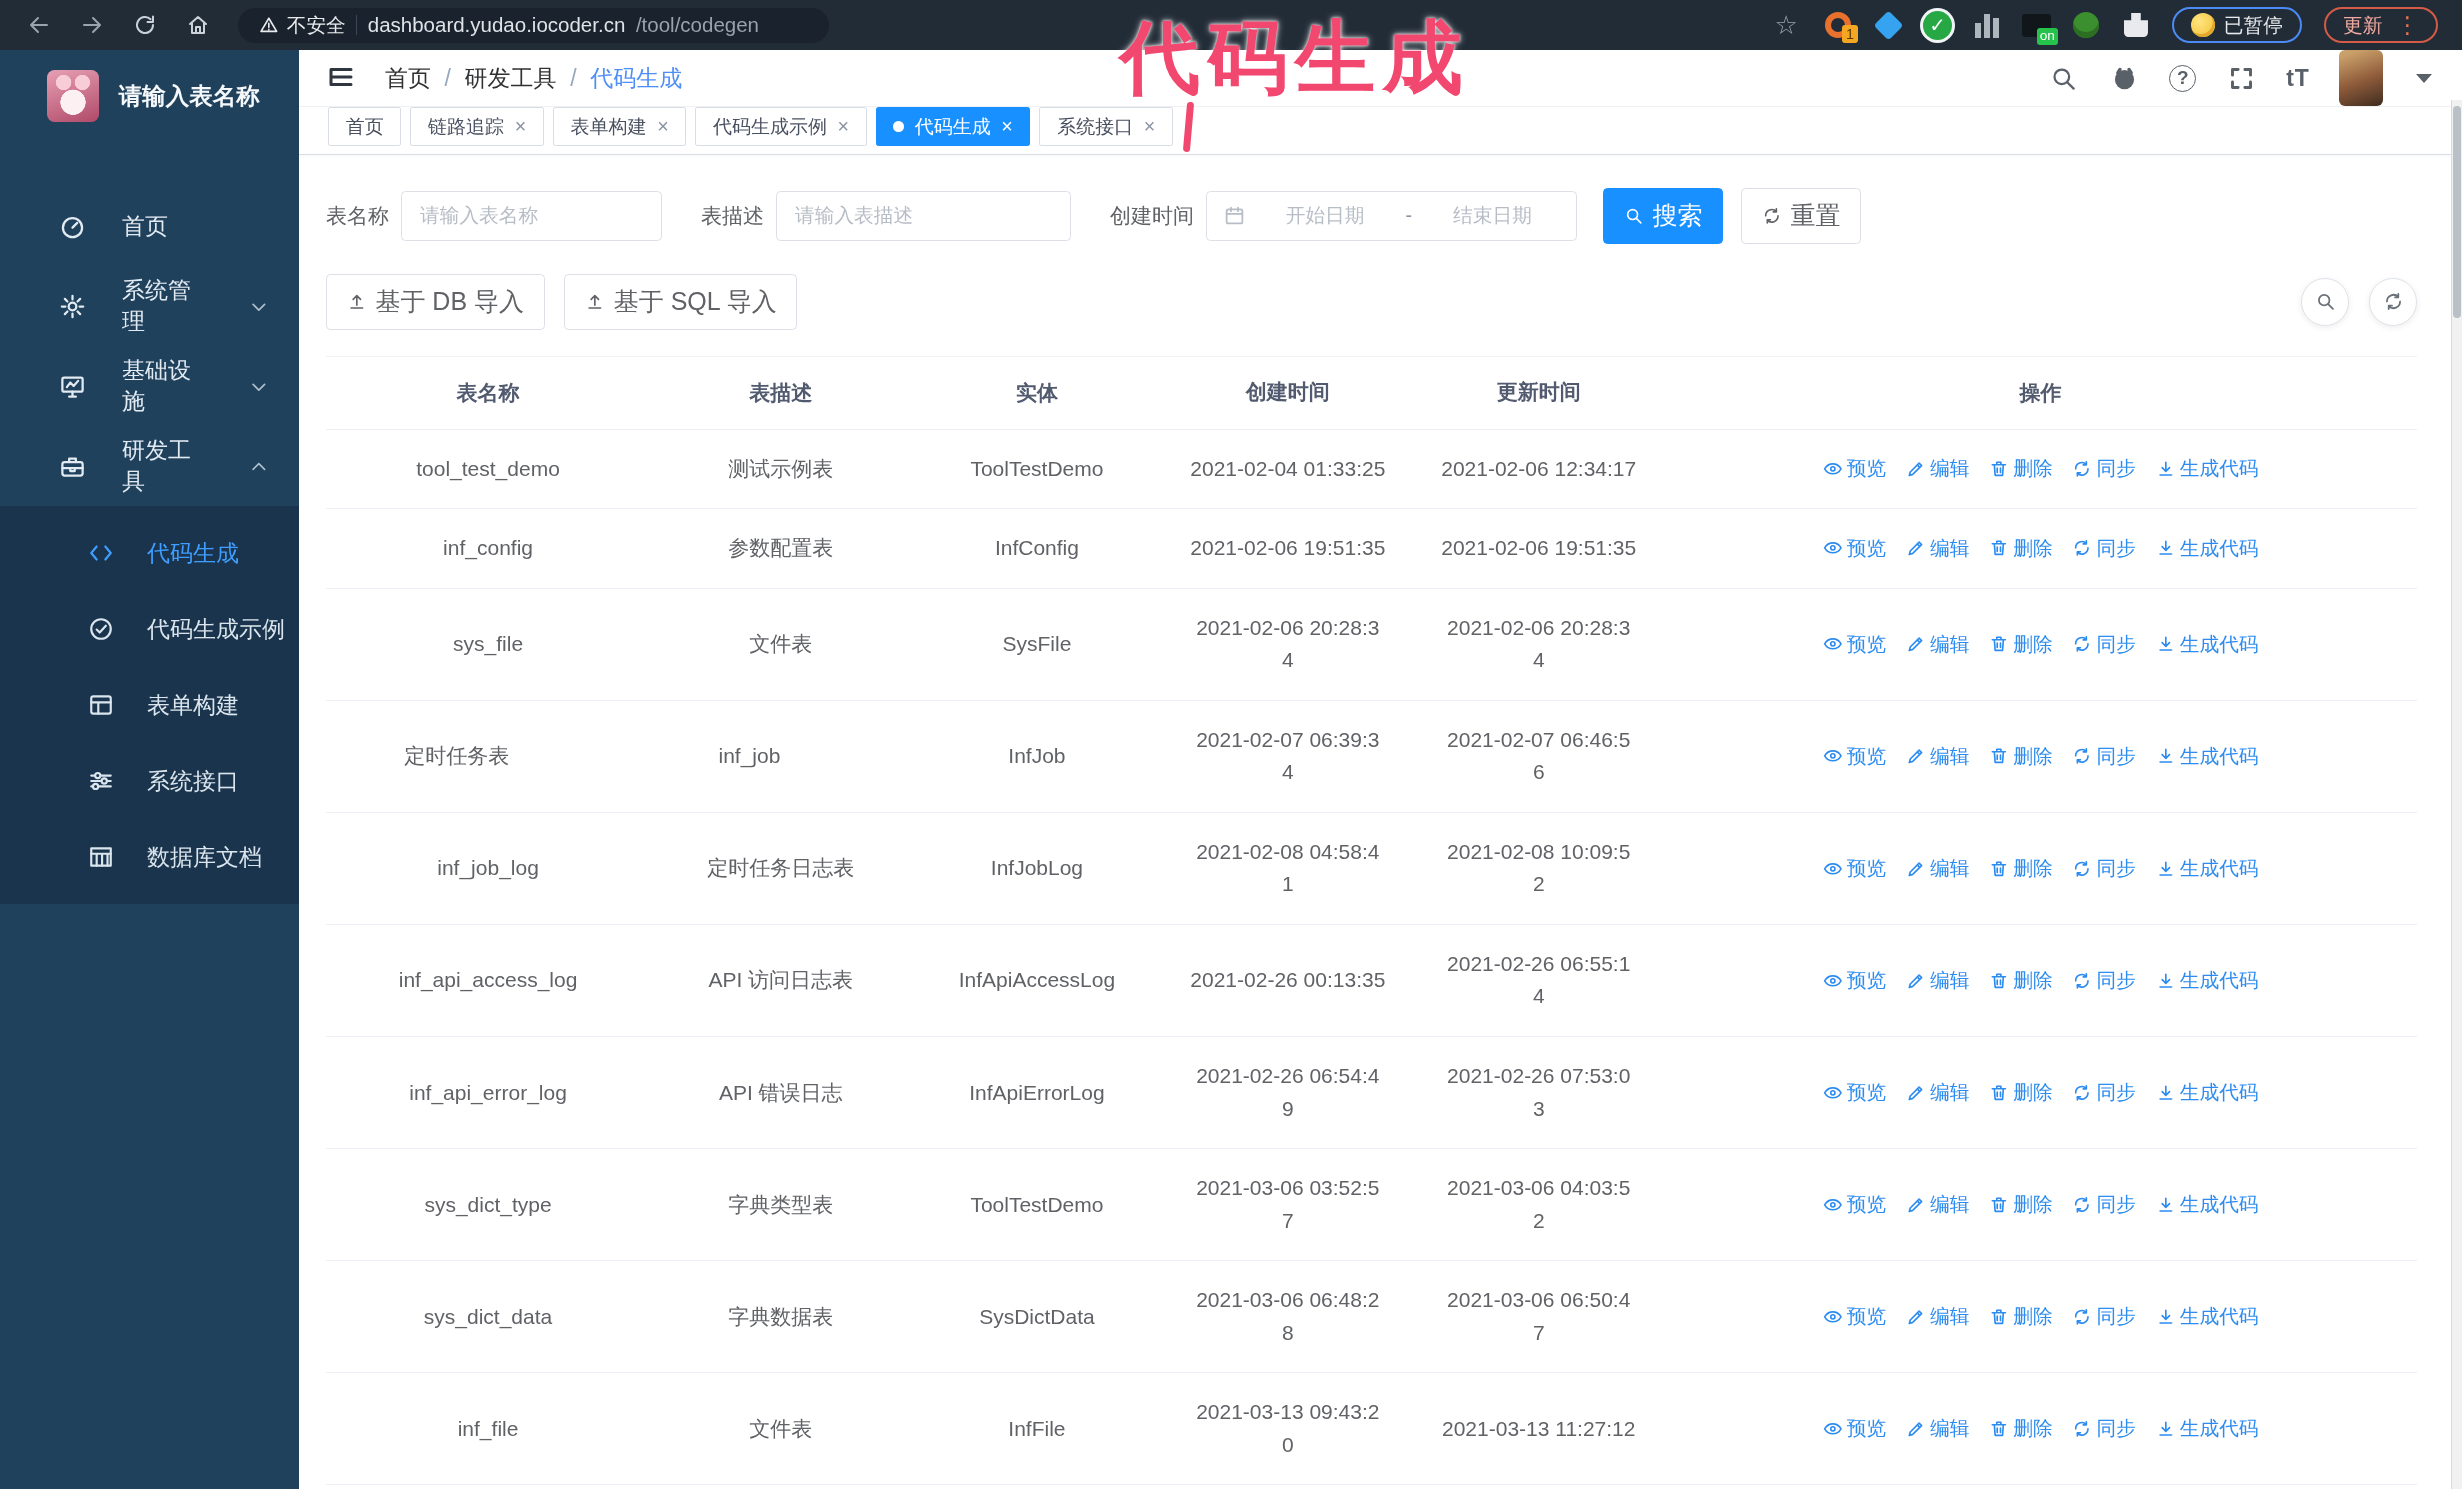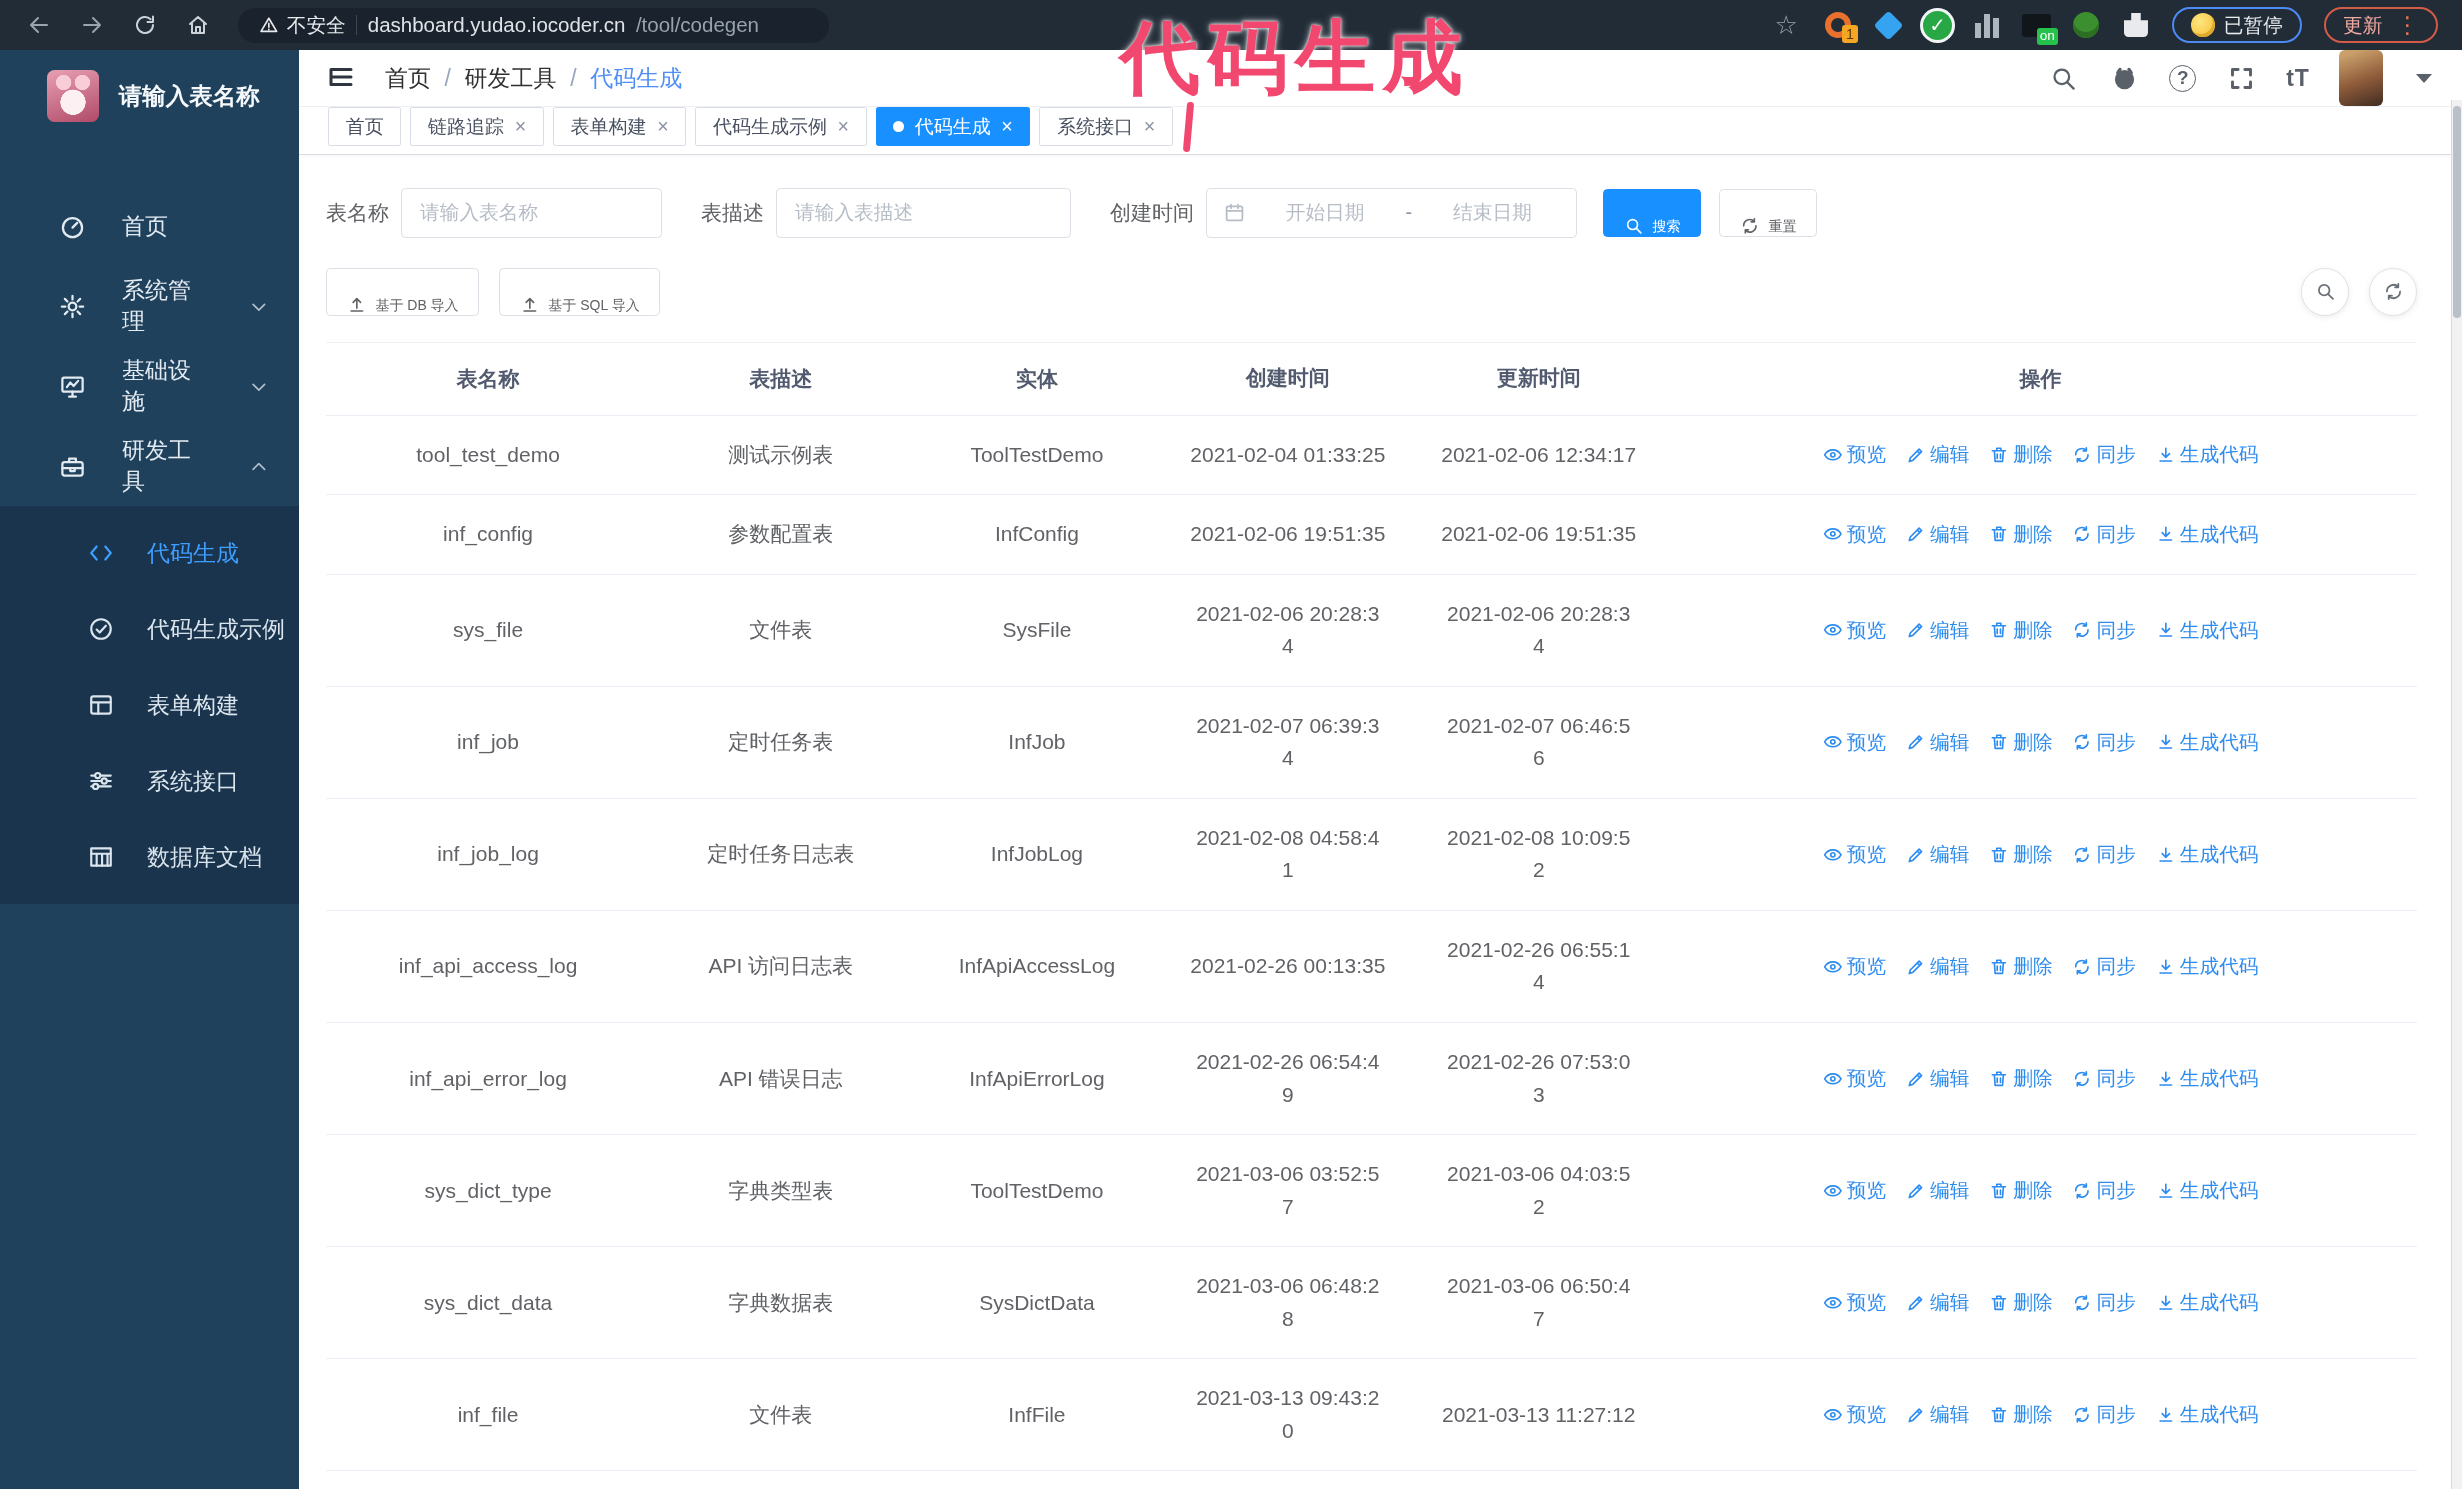--- a/index.html
+++ b/index.html
@@ -91,21 +91,21 @@
 
   .filters { display:flex; align-items:center; margin-bottom:30px; }
   .f-label { font-size:21px; color:#606266; margin-right:12px; white-space:nowrap; }
   .f-input { height:50px; border:0.8px solid #dcdfe6; border-radius:4.5px; padding:0 18px; font-size:19.7px; color:#606266; font-family:inherit; }
   .f-input::placeholder { color:#b7bdc6; }
   .gap { width:39px; flex:0 0 auto; }
   .datebox { height:50px; width:371px; border:0.8px solid #dcdfe6; border-radius:4.5px; display:flex; align-items:center; padding:0 16.7px; gap:13.6px; color:#b7bdc6; font-size:19.7px; }
   .datebox svg { width:21px; height:21px; color:#b7bdc6; flex:0 0 auto; }
   .date-ph { flex:1; text-align:center; }
   .range-sep { color:#8a93a2; }
-  .btn { height:48px; border-radius:4.5px; display:inline-flex; align-items:flex-end; justify-content:center; gap:9px; font-size:14px; cursor:pointer; border:0.8px solid #dcdfe6; background:#fff; color:#606266; padding:0 19.7px; }
+  .btn { height:56px; border-radius:4.5px; display:inline-flex; align-items:center; justify-content:center; gap:9px; font-size:25px; cursor:pointer; border:0.8px solid #dcdfe6; background:#fff; color:#606266; padding:0 19.7px; }
   .btn svg { width:19.7px; height:19.7px; }
   .btn.primary { background:#1890ff; border-color:#1890ff; color:#fff; }
   .btn-search { margin-left:26px; }
   .btn-reset { margin-left:18px; }
 
   .toolbar { display:flex; align-items:center; margin-bottom:26px; }
   .toolbar .btn { margin-right:19.7px; }
   .tool-right { margin-left:auto; display:flex; gap:19.7px; }
   .circle-btn { width:48px; height:48px; border-radius:50%; border:0.8px solid #dfe3e9; background:#fff; box-shadow:0 1.5px 6px rgba(0,0,0,.08); display:flex; align-items:center; justify-content:center; color:#6a7078; cursor:pointer; }
   .circle-btn svg { width:21px; height:21px; }
@@ -608,22 +608,22 @@
                   <span class="ic">
                     <svg viewBox="0 0 24 24">
                       <path d="M12 4v10.5M7.5 10.5 12 15l4.5-4.5M5 19.5h14"></path>
                     </svg>
                   </span>
                   <span>生成代码</span>
                 </a>
               </div>
             </div>
             <div class="tr">
+              <div class="td c-desc">定时任务表</div>
               <div class="td c-name">inf_job</div>
-              <div class="td c-desc">定时任务表</div>
               <div class="td c-entity">InfJob</div>
               <div class="td c-time">2021-02-07 06:39:3
 4</div>
               <div class="td c-time">2021-02-07 06:46:5
 6</div>
               <div class="td c-actions">
                 <a class="act">
                   <span class="ic">
                     <svg viewBox="0 0 24 24">
                       <path d="M2 12s3.5-6 10-6 10 6 10 6-3.5 6-10 6S2 12 2 12z"></path>

